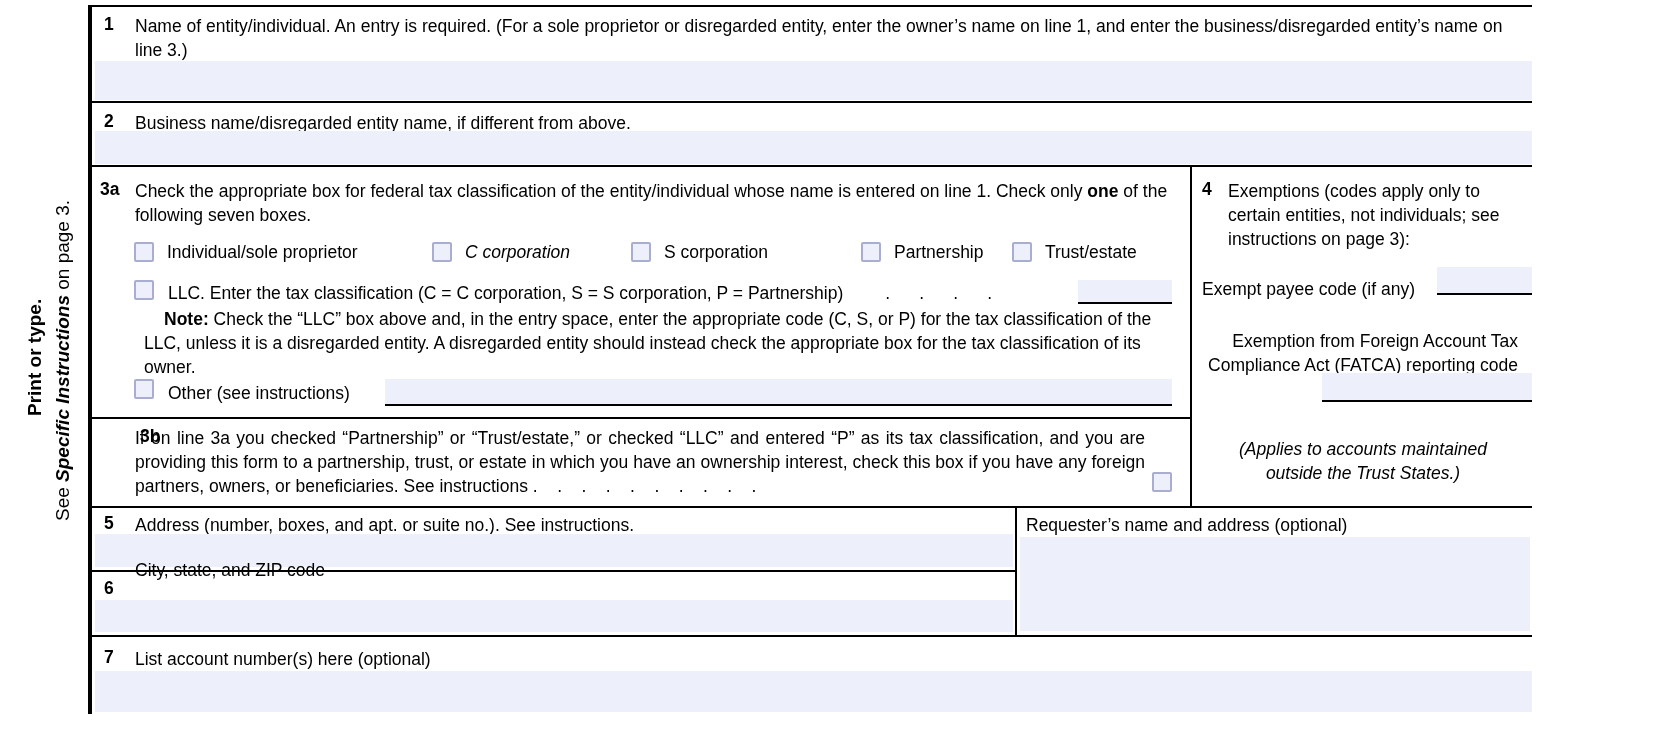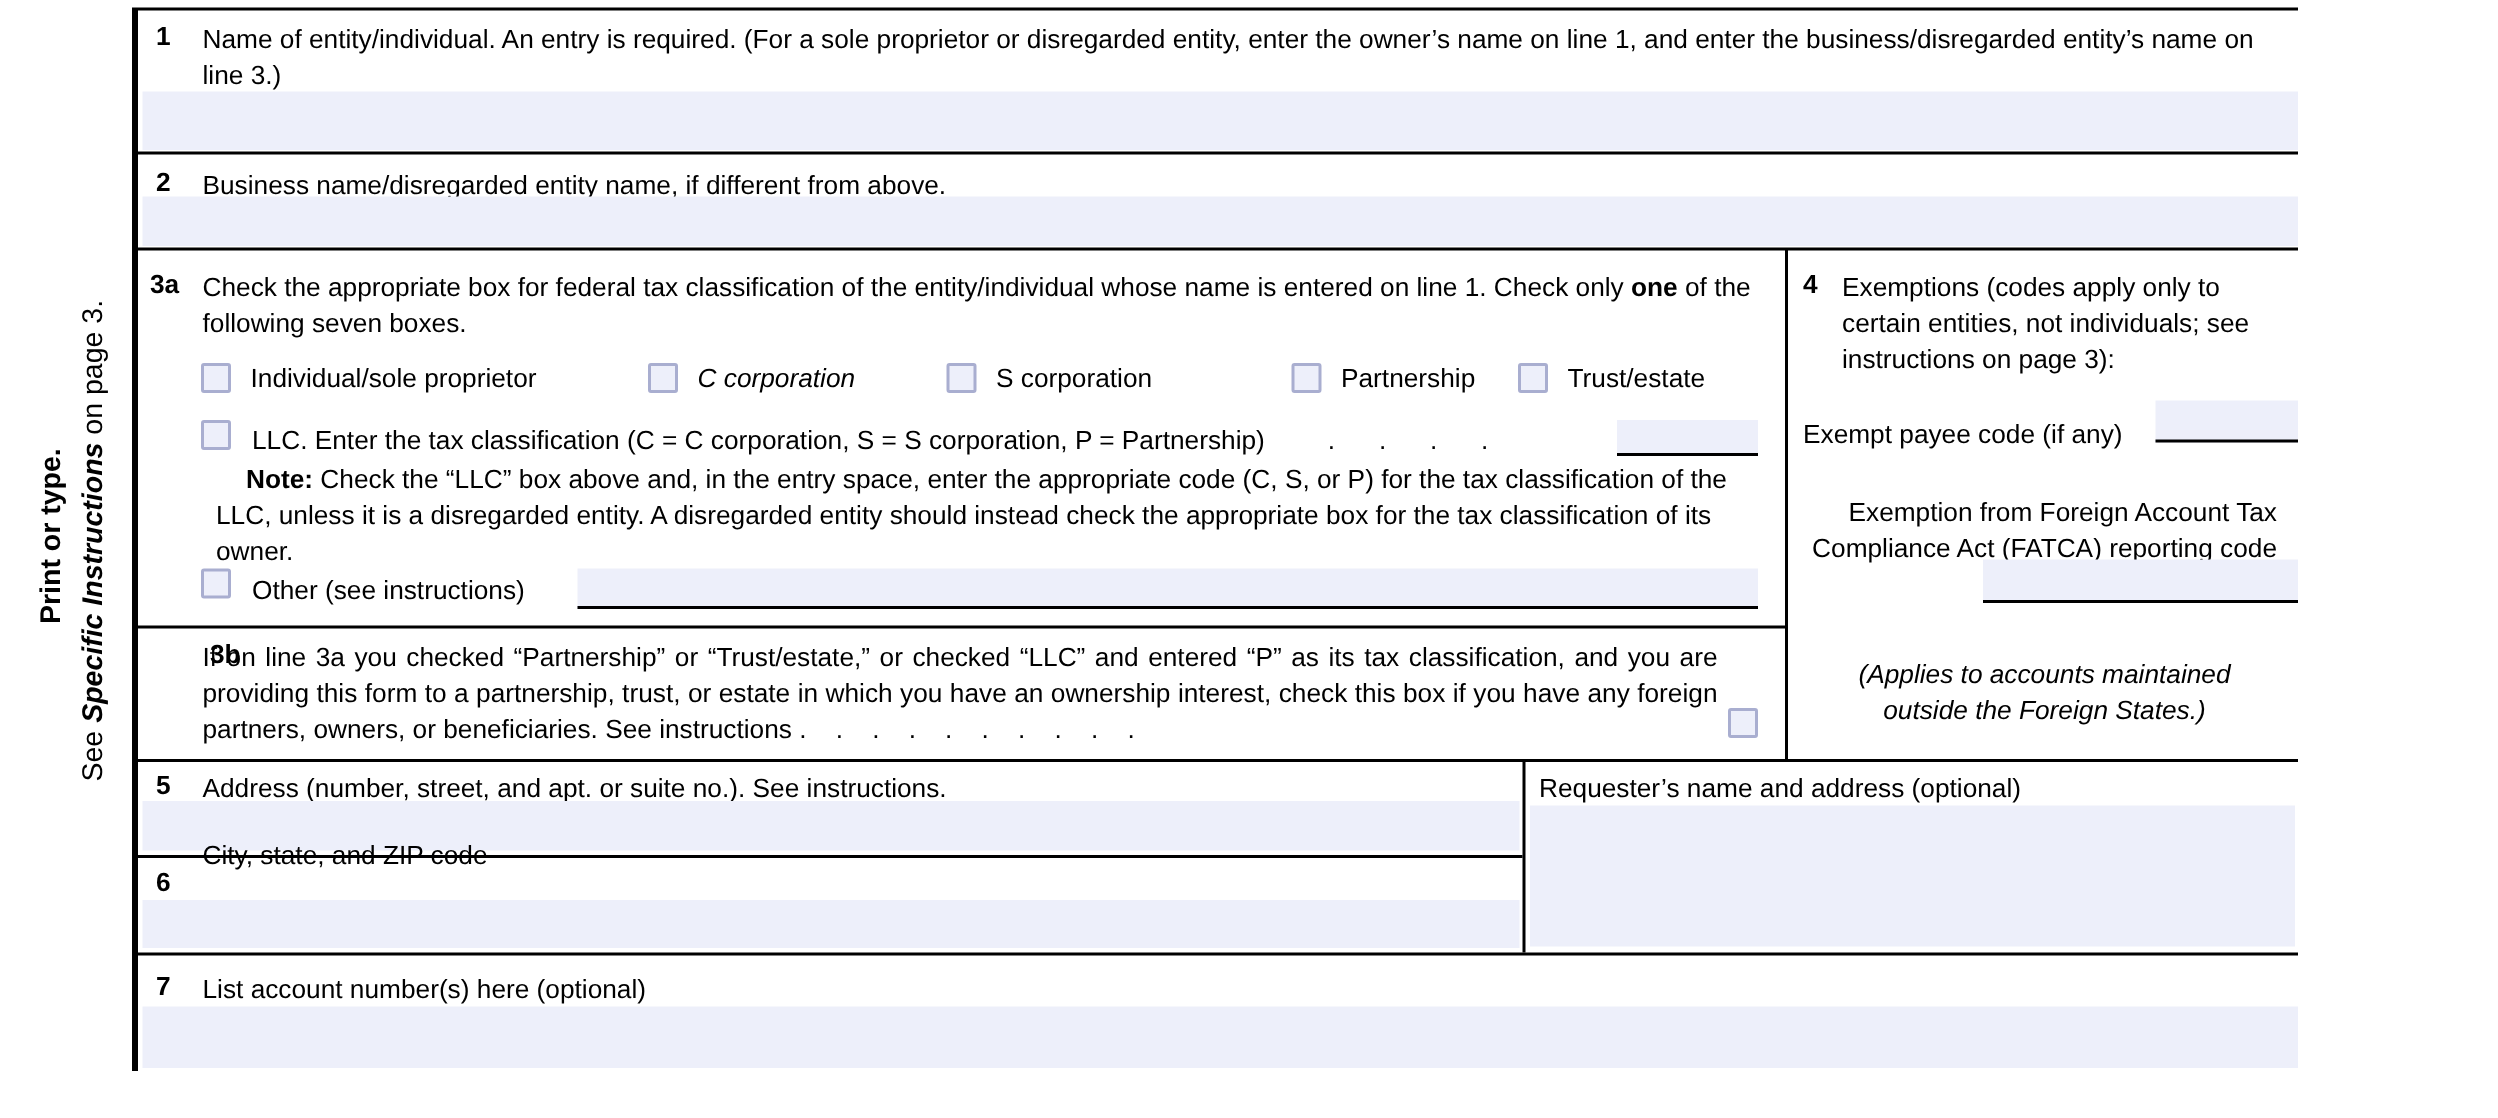--- a/index.html
+++ b/index.html
@@ -100,24 +100,24 @@
 
 <span class="abs num" style="left:1202px; top:179px;">4</span>
 <div class="abs txt" style="left:1228px; top:179px; width:278px;">Exemptions (codes apply only to certain entities, not individuals; see instructions on page 3):</div>
 
 <span class="abs txt" style="left:1202px; top:277px;">Exempt payee code (if any)</span>
 <div class="field underlined" style="left:1437px; top:267px; width:95px; height:28px;"></div>
 
 <div class="abs txt" style="left:1202px; top:329px; width:316px;text-align:right;">Exemption from Foreign Account Tax Compliance Act (FATCA) reporting code (if any)</div>
 <div class="field underlined" style="left:1322px; top:373px; width:210px; height:29px;"></div>
 
-<div class="abs txt it center" style="left:1212px; top:437px; width:302px;">(Applies to accounts maintained outside the Foreign States.)</div>
+<div class="abs txt it center" style="left:1212px; top:437px; width:302px;">(Applies to accounts maintained outside the Trust States.)</div>
 
 <span class="abs num" style="left:104px; top:513px;">5</span>
-<div class="abs txt" style="left:135px; top:513px; width:860px;">Address (number, street, and apt. or suite no.). See instructions.</div>
+<div class="abs txt" style="left:135px; top:513px; width:860px;">Address (number, boxes, and apt. or suite no.). See instructions.</div>
 <div class="field" style="left:95px; top:534px; width:918px; height:33px;"></div>
 
 <div class="abs txt" style="left:1026px; top:513px; width:500px;">Requester’s name and address (optional)</div>
 <div class="field" style="left:1020px; top:537px; width:510px; height:94px;"></div>
 
 <span class="abs num" style="left:104px; top:578px;">6</span>
 <div class="abs txt" style="left:135px; top:558px; width:860px;">City, state, and ZIP code</div>
 <div class="field" style="left:95px; top:600px; width:918px; height:32px;"></div>
 
 <span class="abs num" style="left:104px; top:647px;">7</span>

